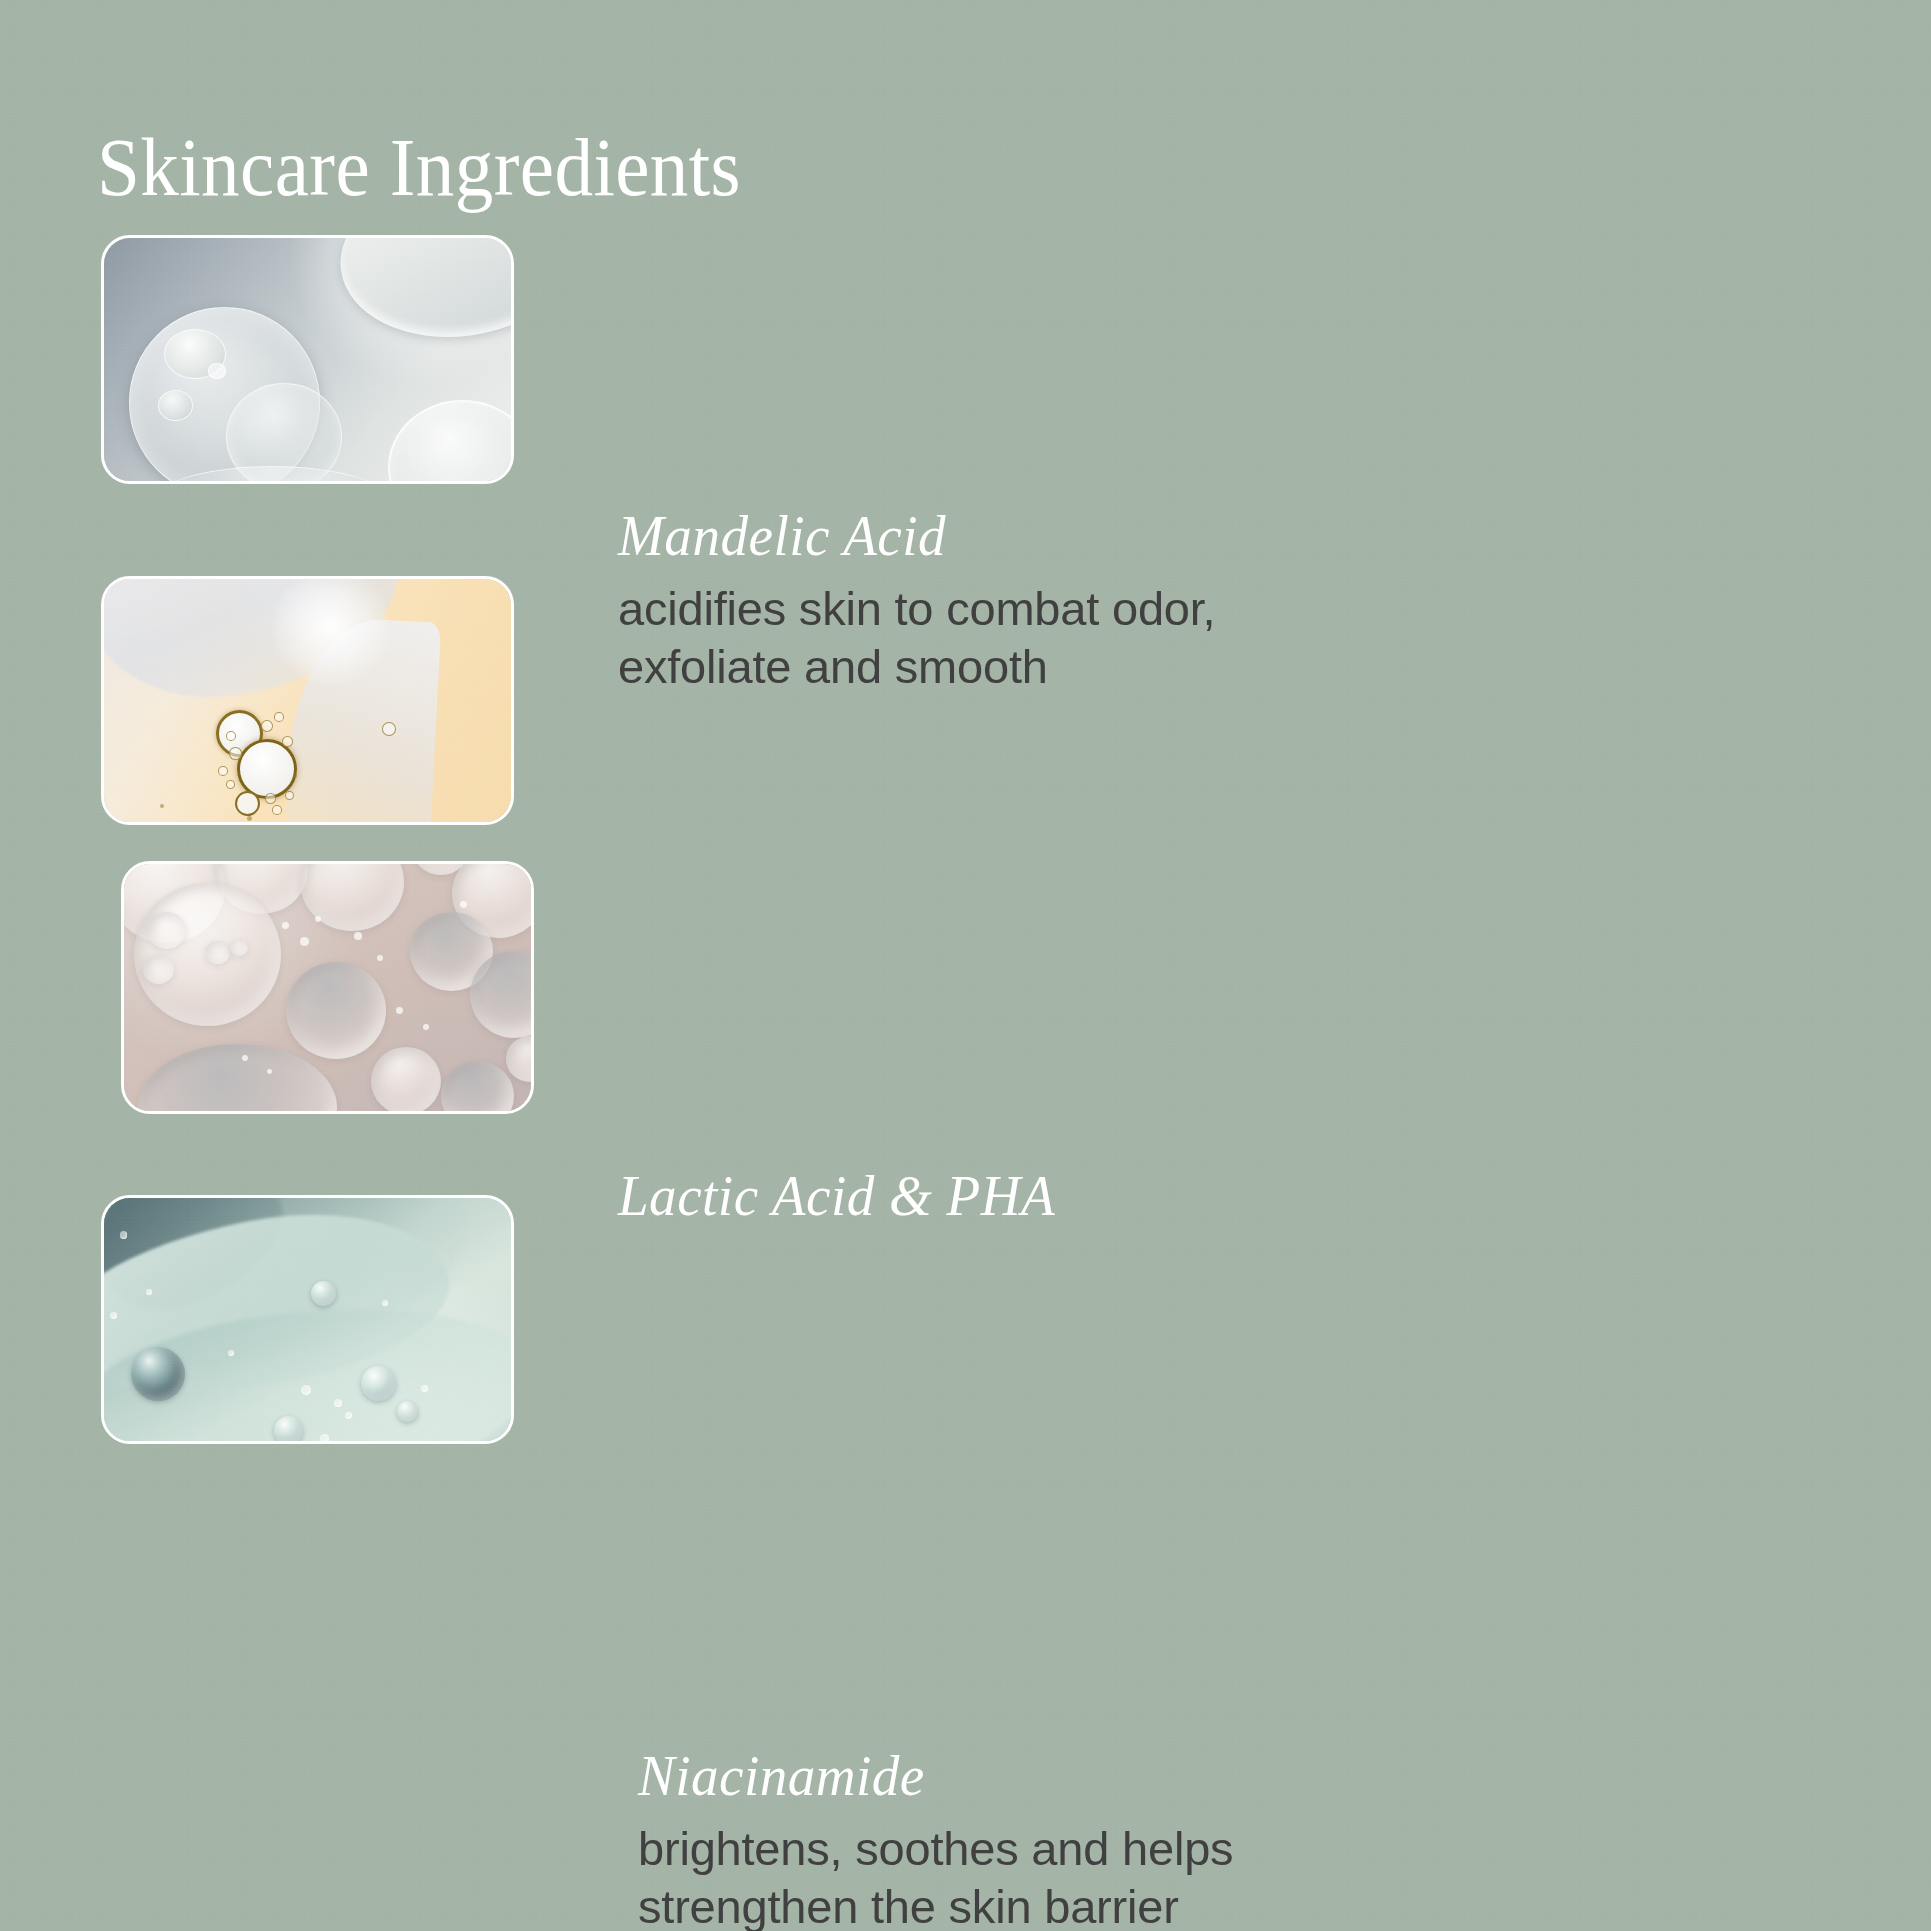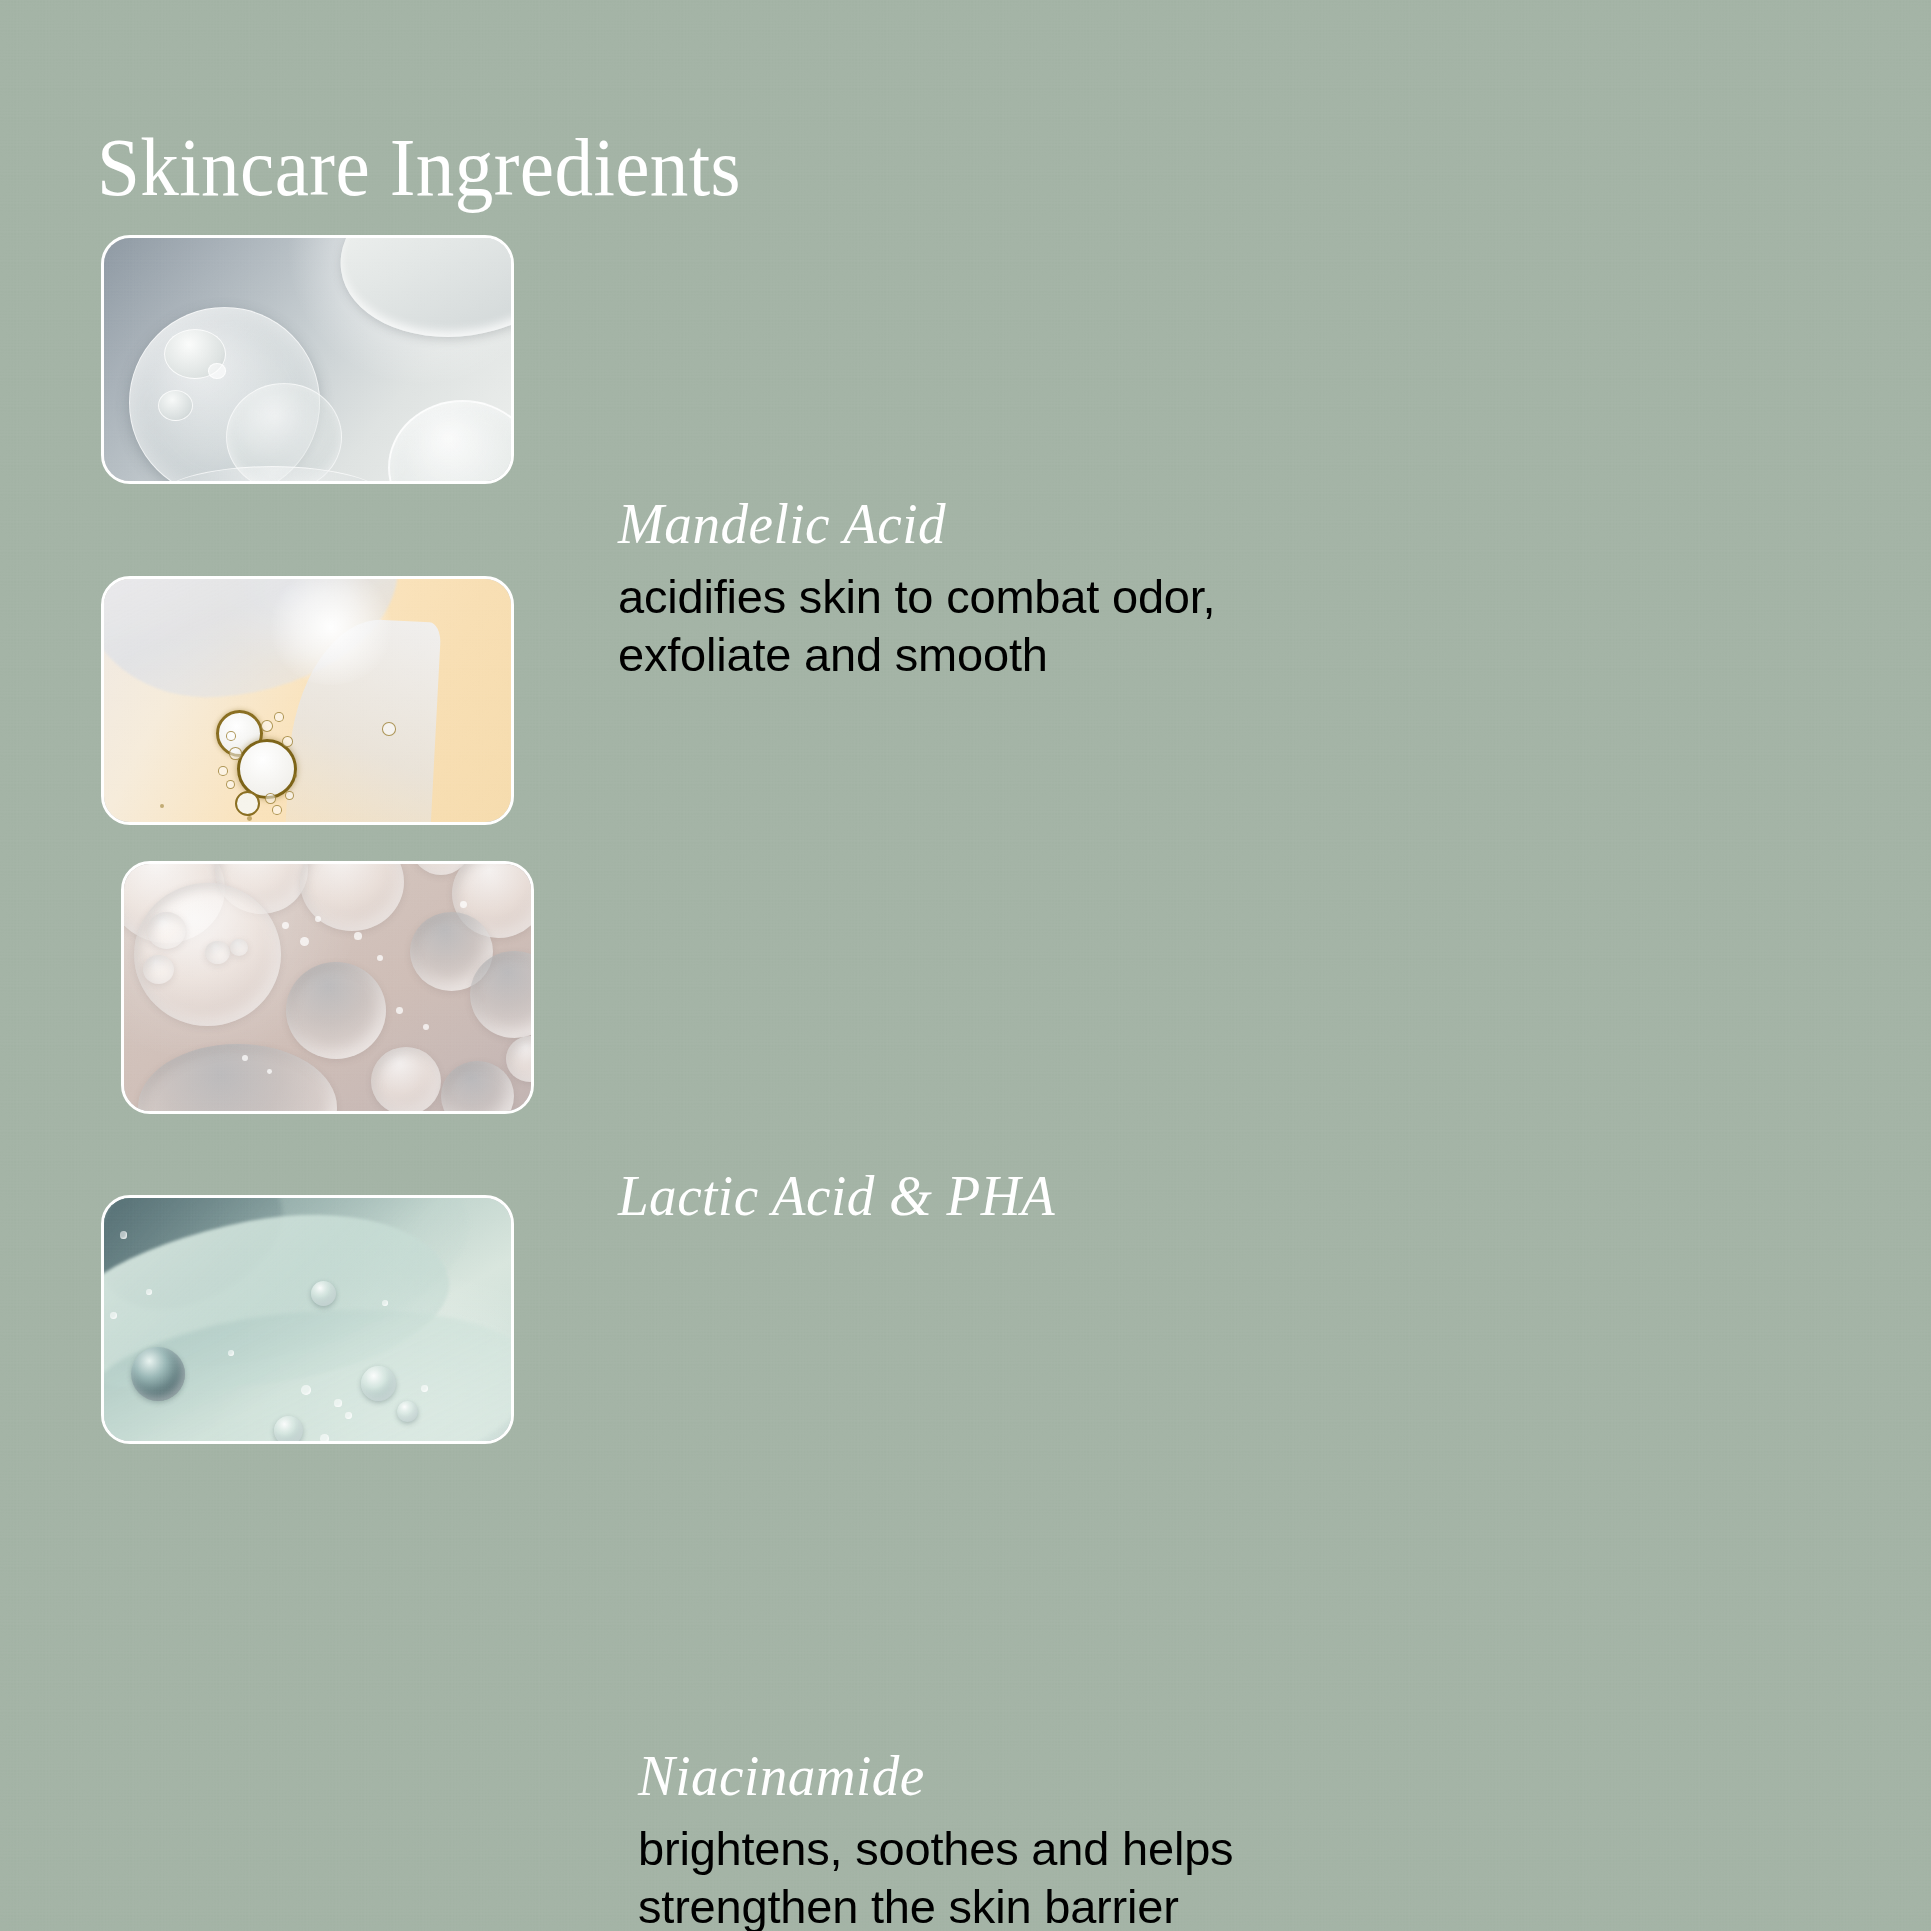--- a/index.html
+++ b/index.html
@@ -237,26 +237,26 @@
     transform:scaleX(.95);
     transform-origin:left center;
     white-space:nowrap;
     margin:0 0 15.4px 0;
   }
   .ing-desc{
     font-family:"Liberation Sans", sans-serif;
     font-weight:300;
     font-size:47px;
     line-height:1.22;
-    color:#000000;
+    color:#404040;
     letter-spacing:-0.2px;
     margin:0;
     white-space:pre-line;
   }
-  .t1{top:260px;}
+  .t1{top:272px;}
   .t2{top:591px;}
   .t3{top:886px;}
 </style>
 </head>
 <body>
 
 <div class="page">
 
   <h1 class="page-title">Skincare Ingredients</h1>
 

